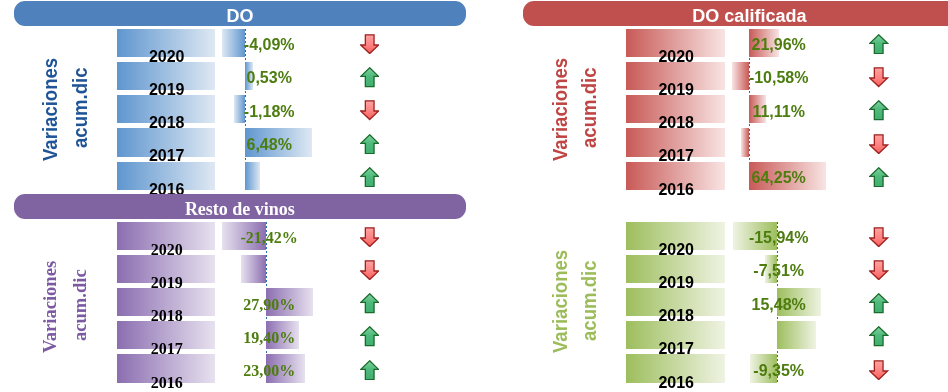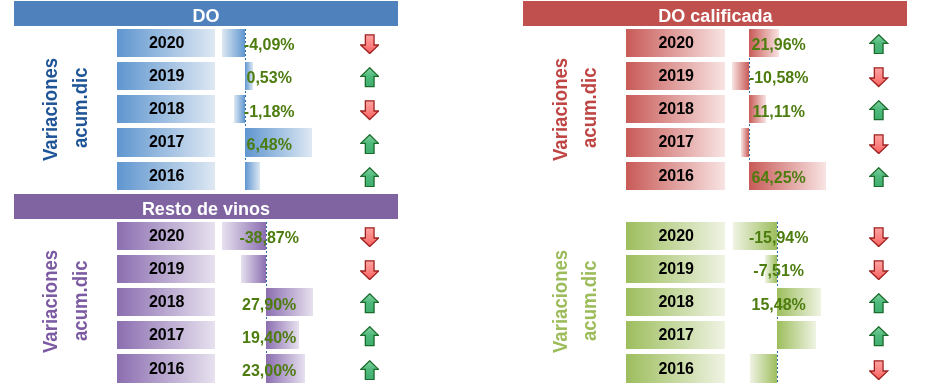--- a/index.html
+++ b/index.html
@@ -3,38 +3,38 @@
 <meta charset="utf-8">
 <title>Variaciones acum.dic</title>
 <style>
   html,body{margin:0;padding:0;}
   body{width:948px;height:392px;background:#fff;
        font-family:"Liberation Sans",sans-serif;overflow:hidden;}
   #root{position:relative;width:948px;height:392px;}
 
   .panel{position:absolute;width:406px;height:200px;}
   .panel-header{transform:translateZ(0);position:absolute;left:0;top:1px;
-       width:384px;height:24.9px;color:#fff;font-weight:bold;font-size:18px;
+       width:452px;height:24.9px;color:#fff;font-weight:bold;font-size:18px;
        display:flex;align-items:center;justify-content:center;
-       padding-top:6px;box-sizing:border-box;}
+       padding-top:6px;box-sizing:border-box;border-radius:11px;}
 
   .side-label{position:absolute;transform-origin:0 0;
        transform:translateZ(0) rotate(-90deg) scaleX(0.952);
        font-weight:bold;font-size:19.5px;line-height:22.4px;white-space:nowrap;}
   .side-label.l1{left:25.2px;top:160.6px;}
   .side-label.l2{left:54.7px;top:148.4px;}
 
   .rows{position:absolute;left:0;top:28.8px;width:406px;}
   .zero-axis{position:absolute;top:28.8px;height:160.8px;width:1px;
        background:repeating-linear-gradient(to bottom,
           #2B6CA8 0px,#2B6CA8 2px,transparent 2px,transparent 4.15px);}
 
   .row{position:relative;height:28.2px;margin-bottom:5px;}
   .year-bar{position:absolute;left:103px;top:0;width:98.3px;height:28.2px;}
-  .year-label{transform:translateZ(0);position:absolute;left:103.7px;top:0;
+  .year-label{transform:translateZ(0);position:absolute;left:103.7px;top:14px;
        width:98.3px;height:28.2px;display:flex;align-items:center;
        justify-content:center;font-weight:bold;font-size:16px;color:#000;}
   .data-bar{position:absolute;top:0;height:28.2px;}
   .value-label{transform:translateZ(0);position:absolute;top:2.4px;left:195.3px;
        width:120px;height:28.2px;display:flex;align-items:center;
        justify-content:center;font-weight:bold;font-size:16px;color:#4d7c0f;
        white-space:nowrap;}
   .trend-icon{position:absolute;left:346.1px;top:5.2px;width:19.4px;height:20.4px;}
 </style>
 </head>
@@ -208,31 +208,31 @@
                   <stop offset="0" stop-color="#7FD2A0"></stop>
                   <stop offset="0.45" stop-color="#4FBA7C"></stop>
                   <stop offset="1" stop-color="#3FAE6F"></stop>
                 </linearGradient>
               </defs>
               <path d="M9.7 0.8 L18.6 9.4 L14.05 9.4 L14.05 19.6 L5.35 19.6 L5.35 9.4 L0.8 9.4 Z" fill="url(#ag-up)" stroke="#1B6B2B" stroke-width="1.3" stroke-linejoin="miter"></path>
             </svg></div>
       </div>
     </div>
   </div>
-  <div class="panel" style="left: 13.9px; top: 192.9px;">
+  <div class="panel" style="left: 13.9px; top: 192.9px; font-family: Liberation Serif, serif;">
     <div class="panel-header" style="background: rgb(128, 100, 162);">Resto de vinos</div>
     <div class="side-label l1" style="color: rgb(123, 90, 162);">Variaciones</div>
     <div class="side-label l2" style="color: rgb(123, 90, 162);">acum.dic</div>
     <div class="zero-axis" style="left: 252.4px; background-image: repeating-linear-gradient(rgb(43, 108, 168) 0px, rgb(43, 108, 168) 2px, transparent 2px, transparent 4.15px);"></div>
     <div class="rows">
       <div class="row">
         <div class="year-bar" style="background: linear-gradient(to right, rgb(139, 110, 176), rgb(231, 225, 239));"></div>
         <div class="year-label">2020</div>
         <div class="data-bar" style="left: 208.27px; background: linear-gradient(to right, rgb(231, 225, 239), rgb(139, 110, 176)); width: 44.1303px;"></div>
-        <div class="value-label">-38,87%</div>
+        <div class="value-label">-21,42%</div>
         <div class="trend-icon"><svg width="19.4" height="20.4" viewBox="0 0 19.4 20.4" aria-hidden="true">
               <defs>
                 <linearGradient id="ag-down" x1="0" y1="0" x2="0" y2="1">
                   <stop offset="0" stop-color="#FFA3A1"></stop>
                   <stop offset="0.55" stop-color="#FC8280"></stop>
                   <stop offset="1" stop-color="#F85E5C"></stop>
                 </linearGradient>
               </defs>
               <path d="M9.7 19.6 L18.6 11.0 L14.05 11.0 L14.05 0.8 L5.35 0.8 L5.35 11.0 L0.8 11.0 Z" fill="url(#ag-down)" stroke="#9E2220" stroke-width="1.3" stroke-linejoin="miter"></path>
             </svg></div>
@@ -367,20 +367,21 @@
                   <stop offset="1" stop-color="#3FAE6F"></stop>
                 </linearGradient>
               </defs>
               <path d="M9.7 0.8 L18.6 9.4 L14.05 9.4 L14.05 19.6 L5.35 19.6 L5.35 9.4 L0.8 9.4 Z" fill="url(#ag-up)" stroke="#1B6B2B" stroke-width="1.3" stroke-linejoin="miter"></path>
             </svg></div>
       </div>
       <div class="row">
         <div class="year-bar" style="background: linear-gradient(to right, rgb(157, 190, 93), rgb(239, 243, 227));"></div>
         <div class="year-label">2016</div>
         <div class="data-bar" style="left: 227.102px; background: linear-gradient(to right, rgb(239, 243, 227), rgb(157, 190, 93)); width: 26.7976px;"></div>
+        <div class="value-label">-9,35%</div>
         <div class="trend-icon"><svg width="19.4" height="20.4" viewBox="0 0 19.4 20.4" aria-hidden="true">
               <defs>
                 <linearGradient id="ag-down" x1="0" y1="0" x2="0" y2="1">
                   <stop offset="0" stop-color="#FFA3A1"></stop>
                   <stop offset="0.55" stop-color="#FC8280"></stop>
                   <stop offset="1" stop-color="#F85E5C"></stop>
                 </linearGradient>
               </defs>
               <path d="M9.7 19.6 L18.6 11.0 L14.05 11.0 L14.05 0.8 L5.35 0.8 L5.35 11.0 L0.8 11.0 Z" fill="url(#ag-down)" stroke="#9E2220" stroke-width="1.3" stroke-linejoin="miter"></path>
             </svg></div>

